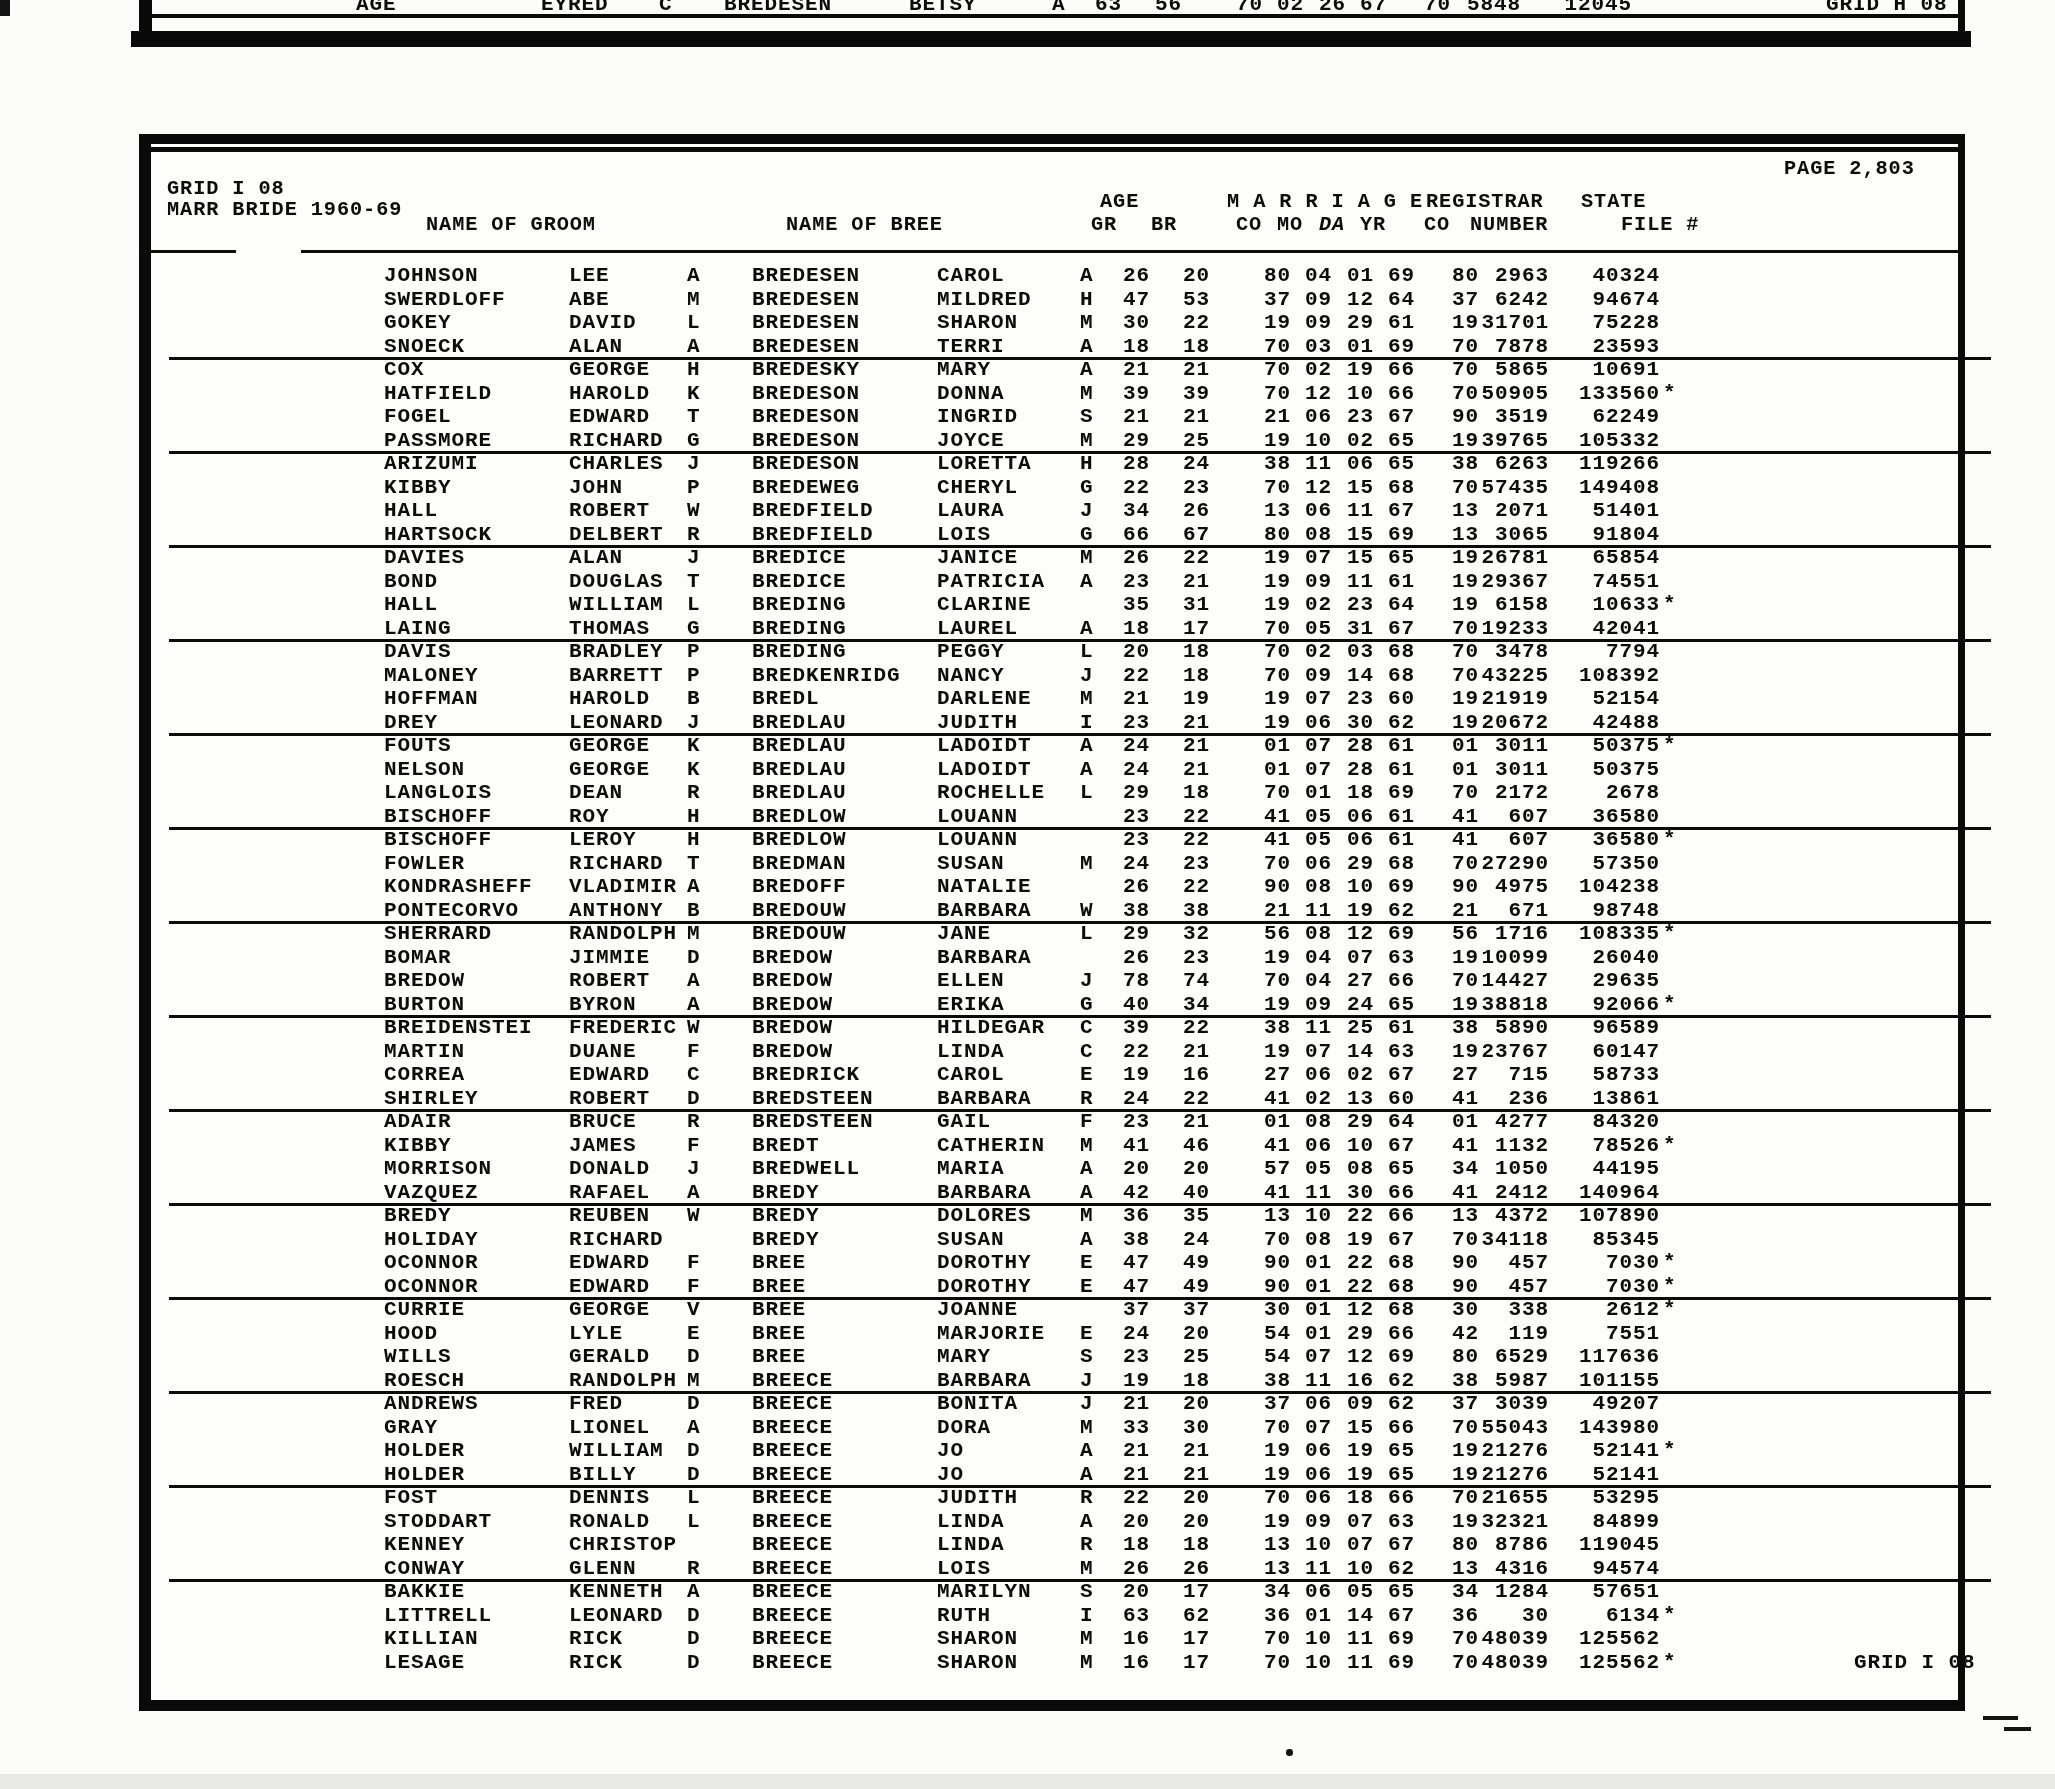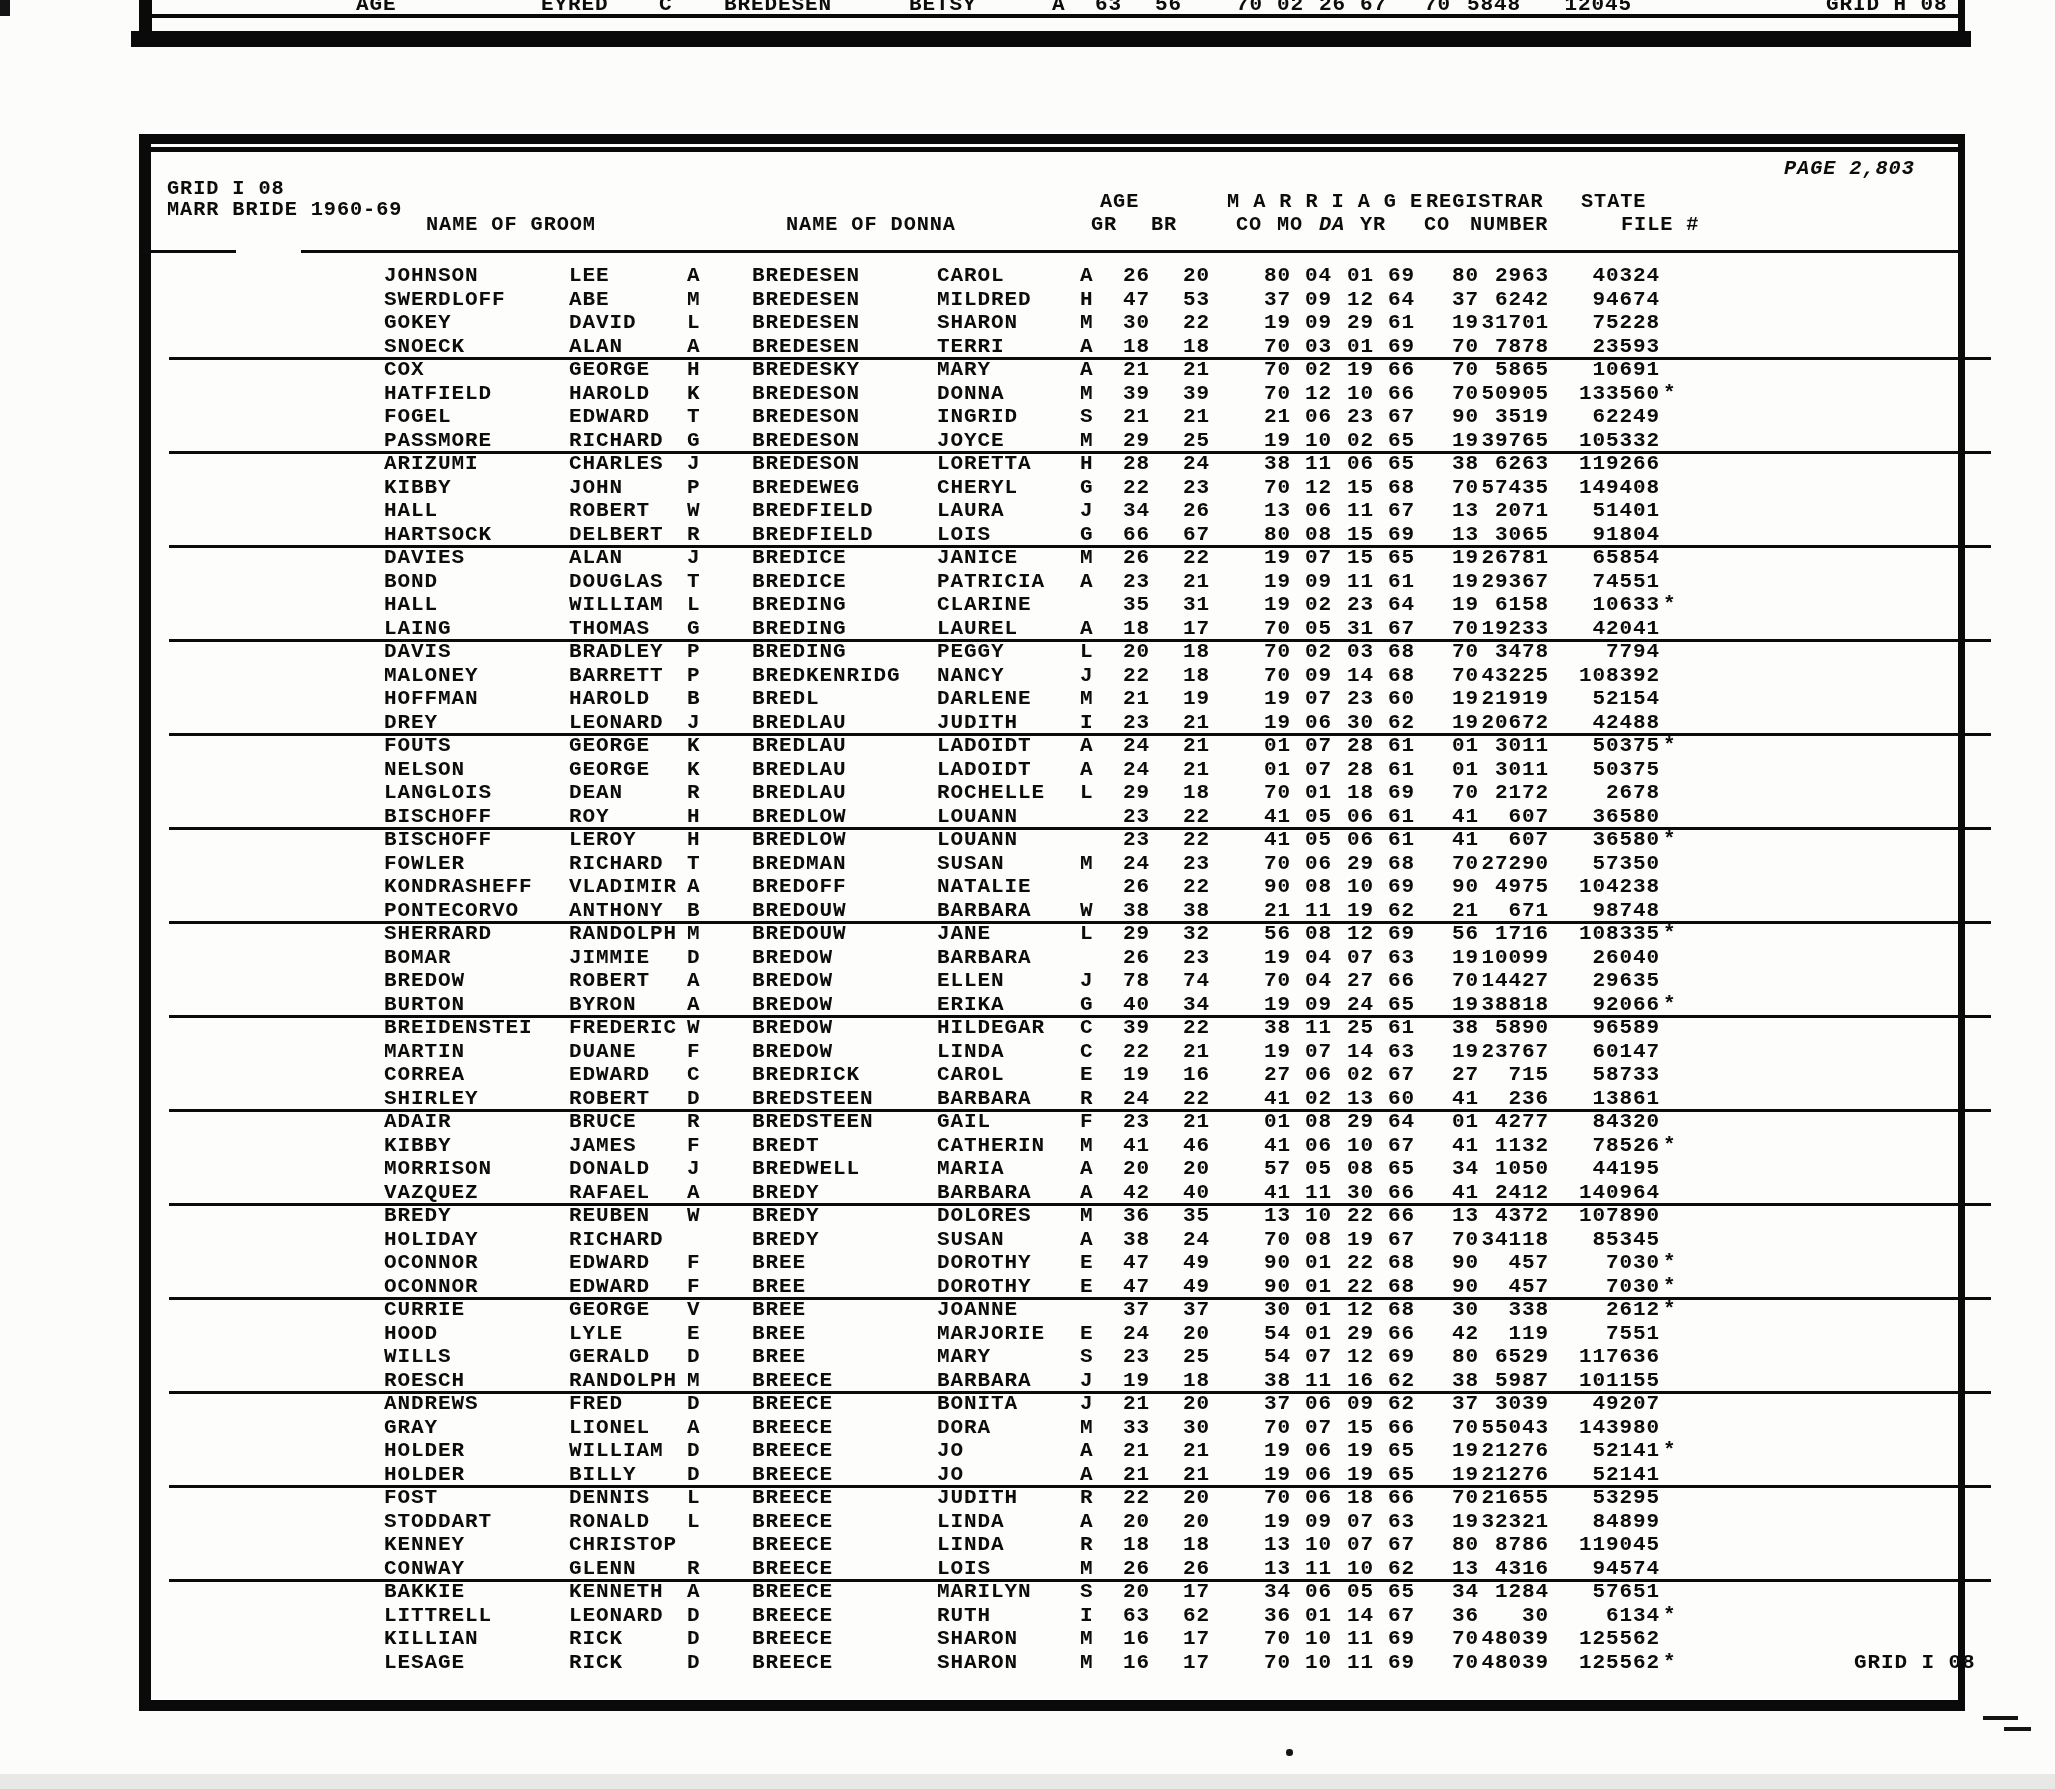--- a/index.html
+++ b/index.html
@@ -78,29 +78,29 @@
 
   <div id="table">
     <div class="bar" id="t-top1"></div>
     <div class="bar" id="t-top2"></div>
     <div class="bar" id="t-left"></div>
     <div class="bar" id="t-right"></div>
     <div class="bar" id="t-bottom"></div>
 
     <span class="txt" style="left:28px;top:21px;margin-top:44px;">MARR BRIDE 1960-69</span>
     <span class="txt" style="left:28px;top:44px;">GRID I 08</span>
-    <span class="txt" style="left:1645px;top:24px;font-style:italic;">PAGE 2,803</span>
+    <span class="txt" style="left:1645px;top:24px;">PAGE 2,803</span>
 
     <span class="txt" style="left:961px;top:57px;">AGE</span>
     <span class="txt" style="left:1088px;top:57px;">M A R R I A G E</span>
     <span class="txt" style="left:1287px;top:57px;">REGISTRAR</span>
     <span class="txt" style="left:1442px;top:57px;">STATE</span>
 
     <span class="txt" style="left:287px;top:80px;">NAME OF GROOM</span>
-    <span class="txt" style="left:647px;top:80px;">NAME OF DONNA</span>
+    <span class="txt" style="left:647px;top:80px;">NAME OF BREE</span>
     <span class="txt" style="left:952px;top:80px;">GR</span>
     <span class="txt" style="left:1012px;top:80px;">BR</span>
     <span class="txt" style="left:1097px;top:80px;">CO</span>
     <span class="txt" style="left:1138px;top:80px;">MO</span>
     <span class="txt" style="left:1180px;top:80px;font-style:italic;">DA</span>
     <span class="txt" style="left:1221px;top:80px;">YR</span>
     <span class="txt" style="left:1285px;top:80px;">CO</span>
     <span class="txt" style="left:1331px;top:80px;">NUMBER</span>
     <span class="txt" style="left:1442px;top:80px;margin-left:40px;">FILE #</span>
 

